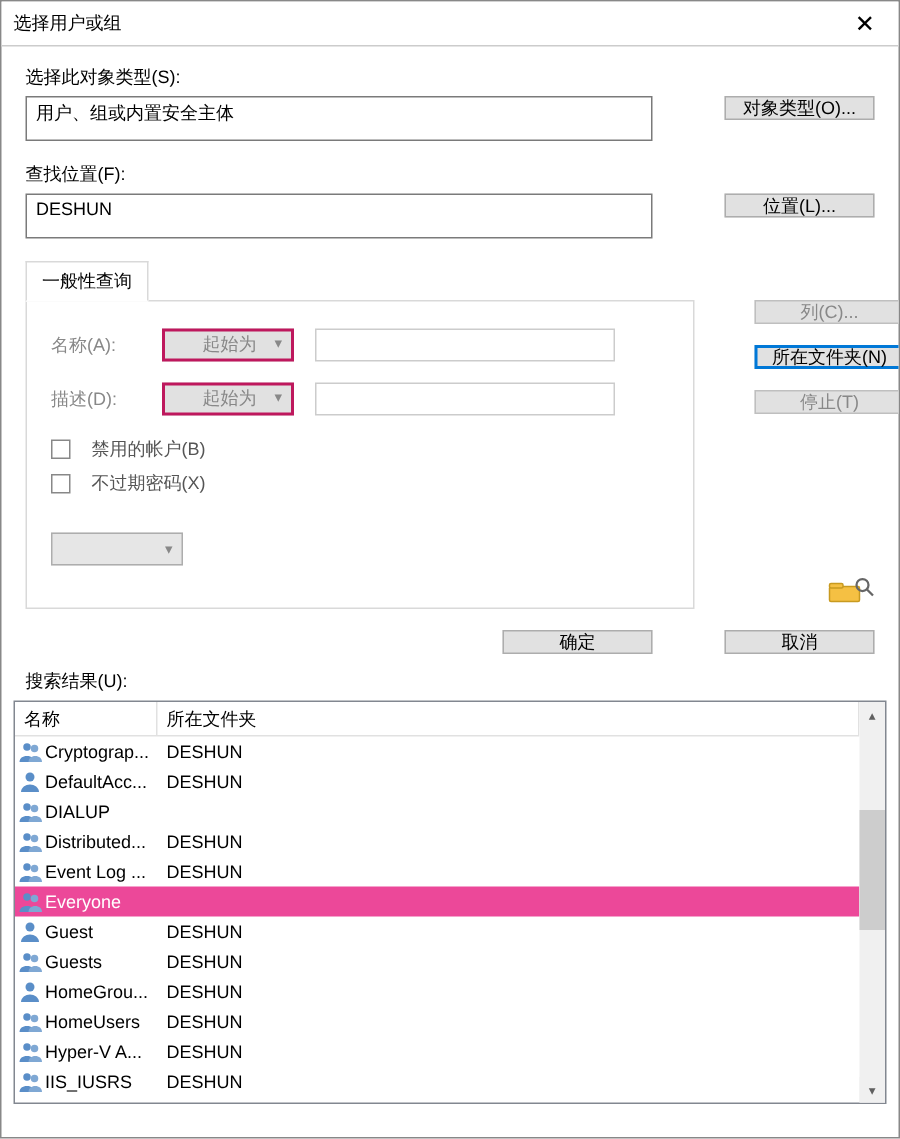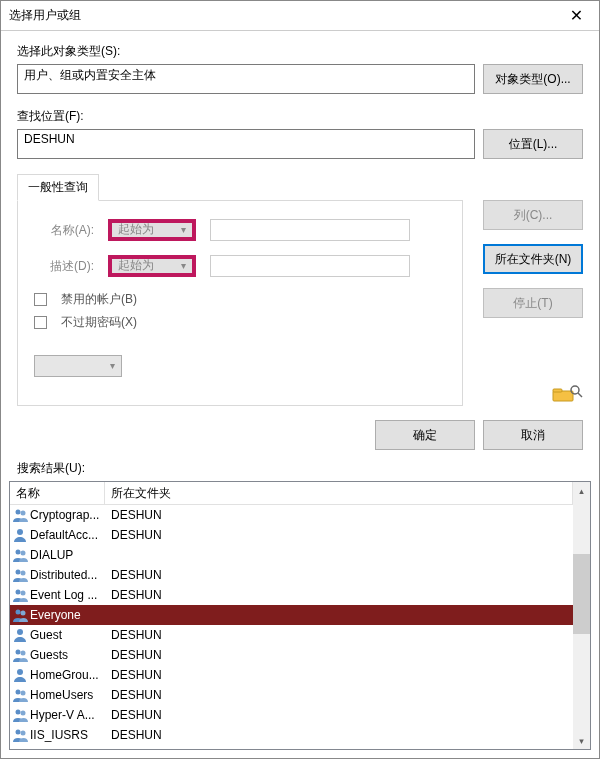--- a/index.html
+++ b/index.html
@@ -4,49 +4,49 @@
 <style>
 * { box-sizing: border-box; margin: 0; padding: 0; font-family: "Microsoft YaHei", "Segoe UI", sans-serif; font-size: 12px; }
 body { background: #fff; width: 600px; height: 759px; overflow: hidden; border: 1px solid #888; }
 .titlebar { display: flex; align-items: center; height: 30px; border-bottom: 1px solid #ccc; background: #fff; }
 .titlebar .title { padding-left: 8px; flex: 1; }
 .titlebar .close { width: 45px; height: 30px; display: flex; align-items: center; justify-content: center; font-size: 16px; font-weight: 300; }
 .content { padding: 12px 16px 0 16px; }
 .label { margin-bottom: 4px; }
 .row { display: flex; gap: 8px; margin-bottom: 14px; }
 .textfield { flex: 1; height: 30px; border: 1px solid #7a7a7a; padding: 2px 6px; background: #fff; }
-.btn { min-width: 100px; height: 30px; border: 1px solid #adadad; background: #e1e1e1; display: flex; align-items: center; justify-content: center; padding: 0 8px; cursor: default; }
+.btn { min-width: 100px; height: 16px; border: 1px solid #adadad; background: #e1e1e1; display: flex; align-items: center; justify-content: center; padding: 0 8px; cursor: default; margin-left: 40px; }
 .btn.disabled { color: #888; background: #e1e1e1; border-color: #bfbfbf; }
 .btn.highlight { border: 2px solid #0078d7; background: #e1e1e1; }
 .tabs { margin-top: 4px; }
 .tab { display: inline-block; padding: 4px 10px; border: 1px solid #d9d9d9; border-bottom: 1px solid #fff; background: #fff; position: relative; top: 1px; }
 .tabpanel { border: 1px solid #d9d9d9; padding: 18px 16px 28px 16px; }
 .query-layout { display: flex; gap: 20px; }
-.query-buttons { width: 100px; display: flex; flex-direction: column; gap: 14px; align-items: flex-start; }
+.query-buttons { width: 100px; display: flex; flex-direction: column; gap: 14px; align-items: center; }
 .field-row { display: flex; align-items: center; margin-bottom: 14px; gap: 14px; }
-.field-label { width: 60px; color: #888; text-align: right; }
-.combo { width: 88px; height: 22px; border: 4px solid #be185d; background: #e1e1e1; display: flex; align-items: center; padding: 0 4px 2px 6px; color: #888; position: relative; }
+.field-label { width: 60px; color: #888; }
+.combo { width: 88px; height: 22px; border: 2px solid #be185d; background: #e1e1e1; display: flex; align-items: center; padding: 0 4px 2px 6px; color: #888; position: relative; justify-content: center; }
 .combo .arrow { position: absolute; right: 6px; font-size: 10px; color: #888; }
 .text-input { width: 200px; height: 22px; border: 1px solid #ccc; background: #fff; }
 .checkrow { display: flex; align-items: center; gap: 14px; margin-bottom: 6px; color: #555; }
 .checkbox { width: 13px; height: 13px; border: 1px solid #888; background: #fff; }
 .subrow { display: flex; align-items: center; gap: 14px; margin-top: 24px; }
 .sub-label { color: #888; }
 .sub-combo { width: 88px; height: 22px; border: 1px solid #adadad; background: #e6e6e6; position: relative; }
 .sub-combo .arrow { position: absolute; right: 6px; top: 4px; font-size: 10px; color: #888; }
 .action-row { display: flex; justify-content: flex-end; gap: 8px; padding: 14px 16px 10px 0; }
 .results-label { padding: 0 24px 4px 16px; }
 .results { border: 1px solid #828790; margin: 0 8px 8px 8px; height: 269px; position: relative; display: flex; }
 .results-inner { flex: 1; overflow: hidden; }
 .headers { display: flex; height: 23px; background: #fff; border-bottom: 1px solid #e1e1e1; }
 .headers .col { padding: 3px 6px; border-right: 1px solid #e1e1e1; }
 .col1 { width: 95px; }
 .col2 { flex: 1; }
 .list-row { display: flex; align-items: center; height: 20px; padding-left: 2px; }
-.list-row.selected { background: #7f1d1d; color: #fff; }
+.list-row.selected { background: #ec4899; color: #fff; }
 .list-row .icon { width: 16px; height: 16px; margin-right: 2px; display: flex; align-items: center; justify-content: center; }
 .list-row .c1 { width: 77px; overflow: hidden; white-space: nowrap; text-overflow: ellipsis; }
 .list-row .c2 { padding-left: 4px; }
 .scrollbar { width: 17px; background: #f0f0f0; position: relative; }
 .scroll-up, .scroll-down { height: 17px; display: flex; align-items: center; justify-content: center; font-size: 9px; color: #606060; background: #f0f0f0; }
 .scroll-down { position: absolute; bottom: 0; width: 100%; }
 .thumb { position: absolute; width: 100%; background: #cdcdcd; top: 72px; height: 80px; }
 .search-icon { width: 32px; height: 20px; }
 svg.person { width: 16px; height: 16px; }
 </style>

